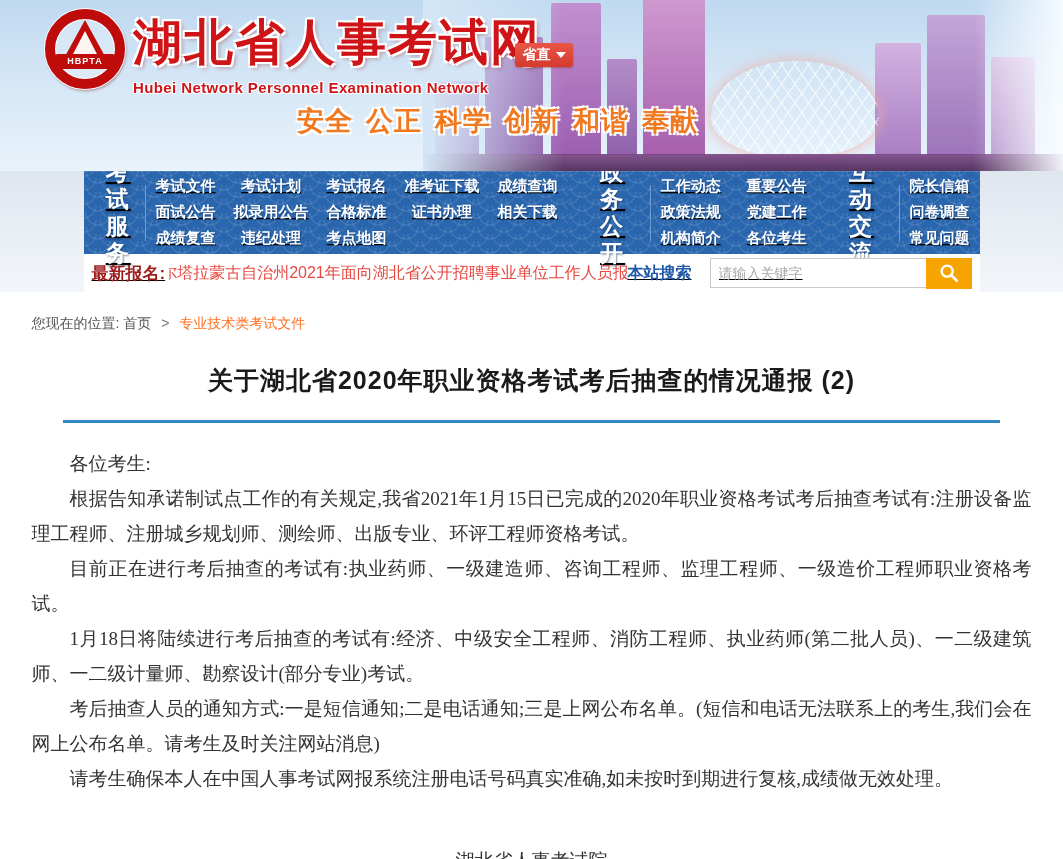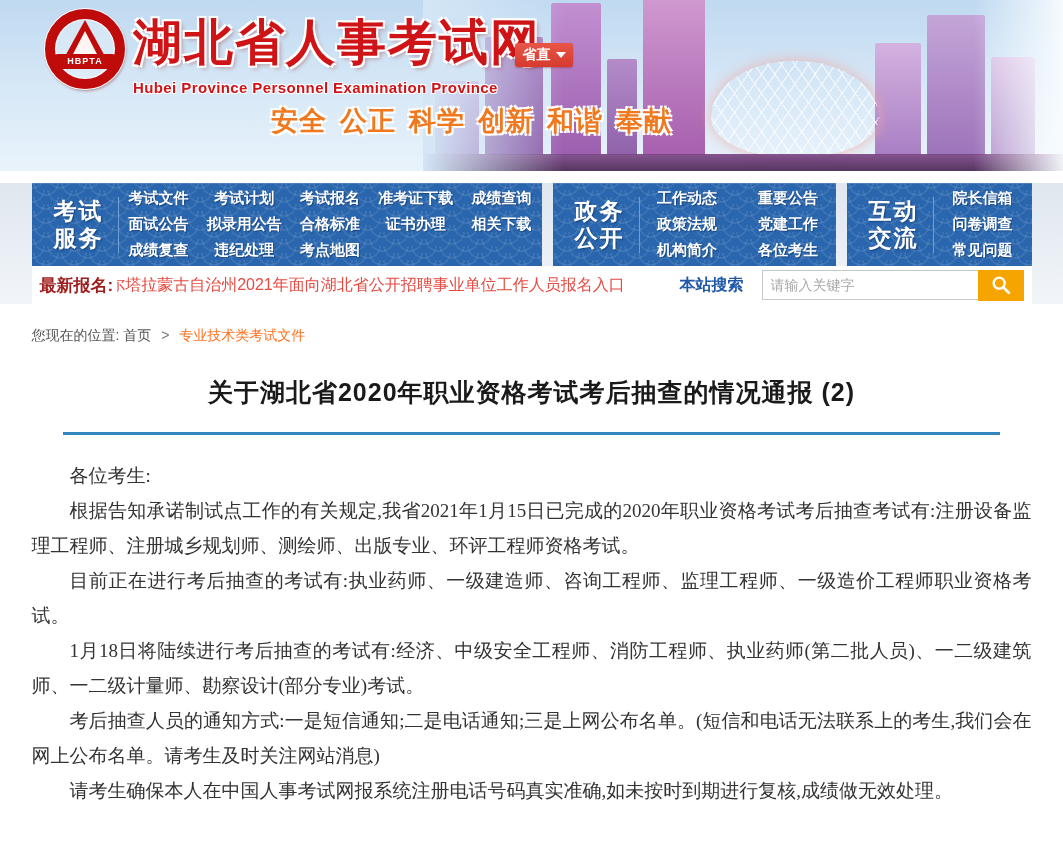--- a/index.html
+++ b/index.html
@@ -82,29 +82,29 @@
     text-shadow:-1px -1px 0 #fff,1px -1px 0 #fff,-1px 1px 0 #fff,1px 1px 0 #fff;
   }
   .region-btn {
     position:absolute; left:515px; top:43px; width:58px; height:24px;
     background:linear-gradient(180deg,#e85648,#d53a2e); border-radius:3px;
     color:#fff; font-size:14px; font-weight:bold;
     display:flex; align-items:center; justify-content:center; gap:5px;
     box-shadow:0 1px 2px rgba(140,30,20,.4); cursor:pointer;
   }
   .caret { width:0; height:0; border-left:5px solid transparent; border-right:5px solid transparent; border-top:6px solid #fff; }
-  .slogan { position:absolute; left:271px; top:103px; white-space:nowrap; }
+  .slogan { position:absolute; left:297px; top:103px; white-space:nowrap; }
   .slogan-word {
     font-size:27px; font-weight:bold; color:#f0791f; margin-right:13px; letter-spacing:1px;
     text-shadow:-2px -2px 0 #fff,2px -2px 0 #fff,-2px 2px 0 #fff,2px 2px 0 #fff;
   }
 
   
   .band { width:1063px; background:linear-gradient(180deg,#dfe6ee,#f2f6fa); padding-bottom:0; }
-  .content { width:1000px; margin:12px auto; }
+  .content { width:896px; margin:0 auto;text-decoration:underline; }
   .nav-row { display:flex; justify-content:space-between; padding-top:0; }
   .nav-block {
     height:83px; display:flex; align-items:center; color:#fff;
     background-color:#2a66ae;
     background-image:
       radial-gradient(circle at 50% 0px, transparent 55%, rgba(255,255,255,.09) 56%, rgba(255,255,255,.09) 64%, transparent 65%),
       radial-gradient(circle at 50% 0px, transparent 55%, rgba(255,255,255,.08) 56%, rgba(255,255,255,.08) 64%, transparent 65%);
     background-size:28px 14px;
     background-position:0 0,14px 7px;
     box-shadow:inset 0 1px 0 rgba(255,255,255,.15);
@@ -186,21 +186,21 @@
 
   <div class="logo">
     <div class="logo-ring"></div>
     <div class="logo-tri"></div>
     <div class="logo-tri-in"></div>
     <div class="logo-band">HBPTA</div>
   </div>
 
   <div class="titles">
     <div class="site-title">湖北省人事考试网</div>
-    <div class="site-sub">Hubei Province Personnel Examination Province</div>
+    <div class="site-sub">Hubei Network Personnel Examination Network</div>
   </div>
 
   <div class="region-btn">
     <span>省直</span>
     <span class="caret"></span>
   </div>
 
   <div class="slogan"><span class="slogan-word">安全</span><span class="slogan-word">公正</span><span class="slogan-word">科学</span><span class="slogan-word">创新</span><span class="slogan-word">和谐</span><span class="slogan-word">奉献</span></div>
 </div>
 

